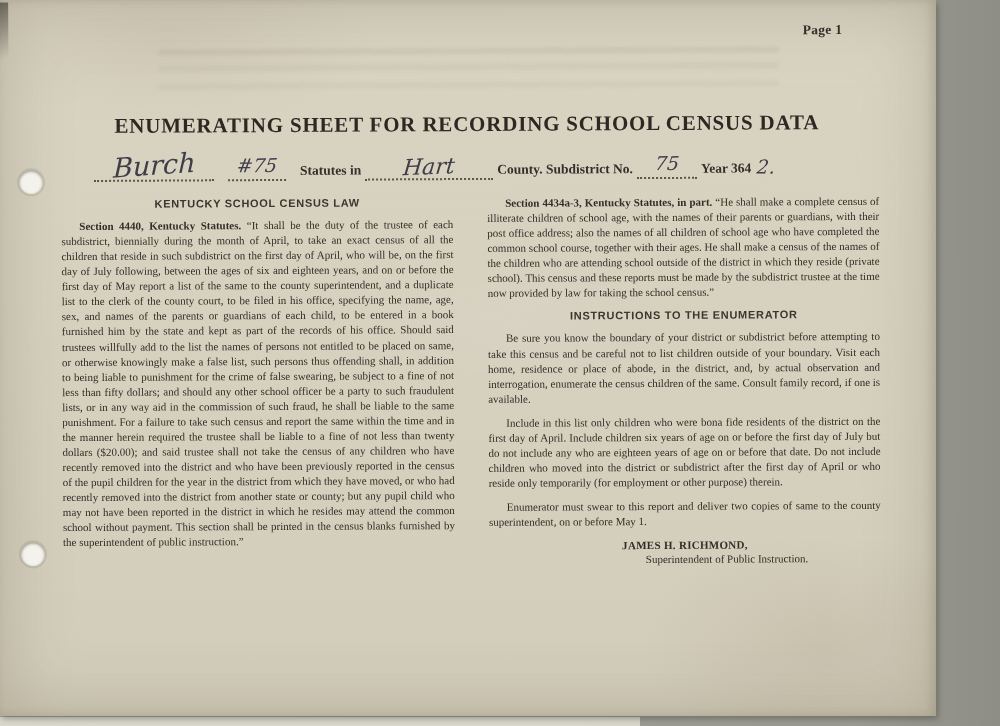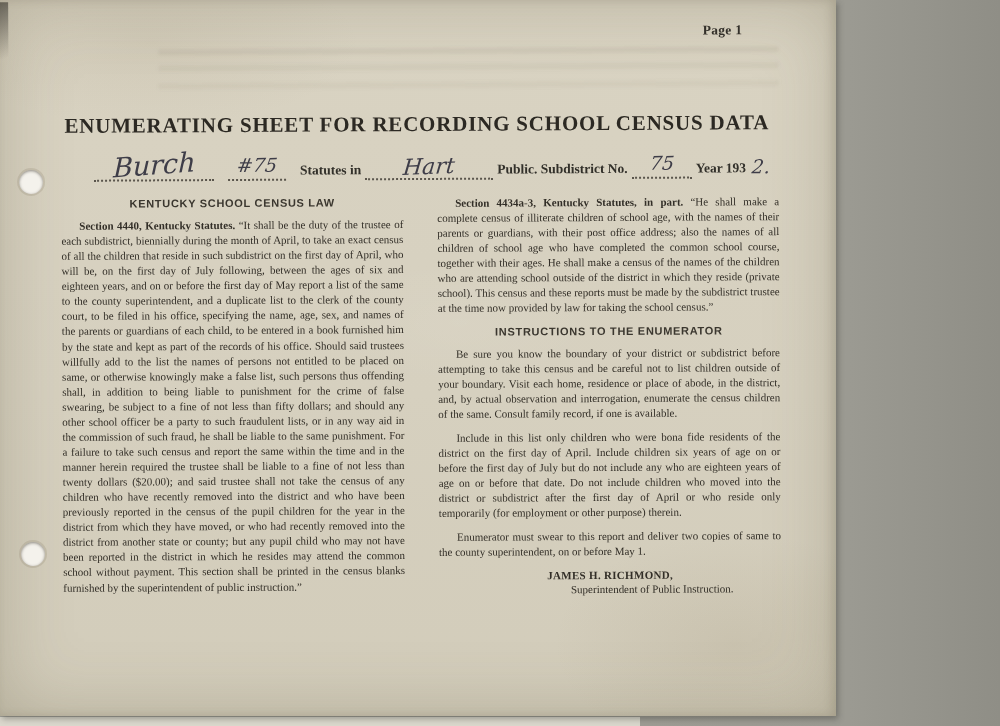--- a/index.html
+++ b/index.html
@@ -9,21 +9,21 @@
     font-family: "Liberation Serif", serif;
   }
   .canvas { position:relative; width:1000px; height:726px; }
 
   .bottom-strip {
     position:absolute; left:0; bottom:0; width:640px; height:9px;
     background:#e9e6da; opacity:.8;
   }
 
   .paper {
-    position:absolute; left:0; top:0; width:836px; height:716px;
+    position:absolute; left:0; top:0; width:936px; height:716px;
     background:
       radial-gradient(ellipse 300px 120px at 18% 6%, rgba(140,125,95,0.10), rgba(0,0,0,0) 70%),
       radial-gradient(ellipse 260px 160px at 88% 90%, rgba(130,115,85,0.12), rgba(0,0,0,0) 70%),
       radial-gradient(ellipse 200px 90px at 55% 45%, rgba(255,255,255,0.06), rgba(0,0,0,0) 70%),
       linear-gradient(180deg, #d9d3c2 0%, #d6d0bf 55%, #d2ccba 100%);
     box-shadow: inset 0 0 70px rgba(95,85,60,0.28), inset -4px 0 10px rgba(80,70,50,0.18), 2px 3px 6px rgba(40,40,35,0.35);
   }
   .paper-inner {
     position:absolute; left:0; top:0; right:0; bottom:0;
     transform: rotate(-0.3deg);
@@ -117,23 +117,23 @@
 
       <div class="page-number">Page 1</div>
 
       <h1 class="title">ENUMERATING SHEET FOR RECORDING SCHOOL CENSUS DATA</h1>
 
       <div class="form-line">
         <span class="blank b-name"><span class="hw hw-name">Burch</span></span>
         <span class="blank b-num"><span class="hw hw-num">#75</span></span>
         <span class="printed">Statutes in</span>
         <span class="blank b-county"><span class="hw hw-county">Hart</span></span>
-        <span class="printed">Public. Subdistrict No.</span>
+        <span class="printed">County. Subdistrict No.</span>
         <span class="blank b-sub"><span class="hw hw-sub">75</span></span>
-        <span class="printed">Year 193</span>
+        <span class="printed">Year 364</span>
         <span class="hw hw-year">2.</span>
       </div>
 
       <div class="columns">
 
         <div class="col">
           <h2 class="col-heading">KENTUCKY SCHOOL CENSUS LAW</h2>
           <p><span class="lead">Section 4440, Kentucky Statutes.</span> <span>“It shall be the duty of the trustee of each subdistrict, biennially during the month of April, to take an exact census of all the children that reside in such subdistrict on the first day of April, who will be, on the first day of July following, between the ages of six and eighteen years, and on or before the first day of May report a list of the same to the county superintendent, and a duplicate list to the clerk of the county court, to be filed in his office, specifying the name, age, sex, and names of the parents or guardians of each child, to be entered in a book furnished him by the state and kept as part of the records of his office. Should said trustees willfully add to the list the names of persons not entitled to be placed on same, or otherwise knowingly make a false list, such persons thus offending shall, in addition to being liable to punishment for the crime of false swearing, be subject to a fine of not less than fifty dollars; and should any other school officer be a party to such fraudulent lists, or in any way aid in the commission of such fraud, he shall be liable to the same punishment. For a failure to take such census and report the same within the time and in the manner herein required the trustee shall be liable to a fine of not less than twenty dollars ($20.00); and said trustee shall not take the census of any children who have recently removed into the district and who have been previously reported in the census of the pupil children for the year in the district from which they have moved, or who had recently removed into the district from another state or county; but any pupil child who may not have been reported in the district in which he resides may attend the common school without payment. This section shall be printed in the census blanks furnished by the superintendent of public instruction.”</span></p>
         </div>
 

